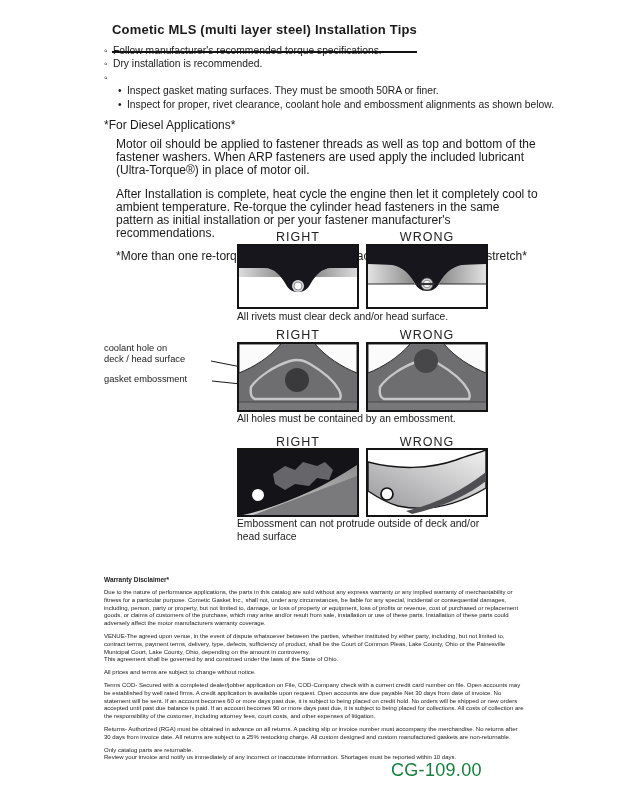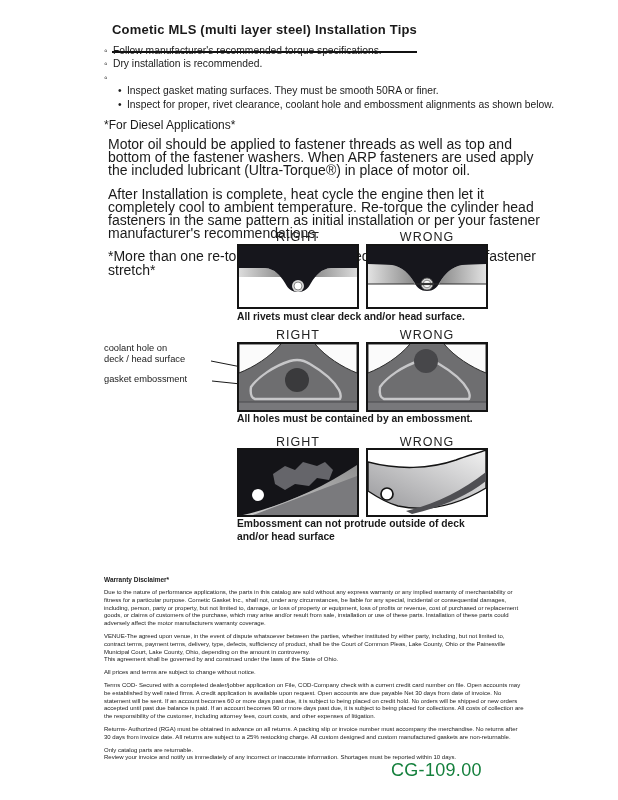--- a/index.html
+++ b/index.html
@@ -14,27 +14,27 @@
     border-bottom:2px solid #111;padding-bottom:14px;margin:0;
   }
   
   .bullets{left:104px;top:44px;width:450px;font-size:10.3px;line-height:13.4px;}
   .b{display:flex;}
   .b .m{width:9px;flex:0 0 9px;}
   .b.sub{margin-left:14px;}
   
   .diesel{left:104px;top:118px;width:436px;}
   .diesel h2{font-size:12px;font-weight:normal;margin:0 0 6px 0;}
-  .diesel p{font-size:14px;line-height:13.2px;margin:0 0 0 4px;}
+  .diesel p{font-size:12px;line-height:13.2px;margin:0 0 0 12px;}
   .diesel p + p{margin-top:10px;}
   
   .fig-label{width:122px;text-align:center;font-size:12.5px;letter-spacing:1px;color:#222;}
   .fig-img{width:118px;height:61px;border:2px solid #141414;background:#fff;}
   .fig-img svg{display:block;width:100%;height:100%;}
-  .caption{font-size:10.3px;font-weight:bold;line-height:12.5px;}
+  .caption{font-size:10.3px;font-weight:normal;line-height:12.5px;}
   .annot{font-size:9.3px;line-height:10.5px;width:106px;}
   
   .warranty{left:104px;top:576px;width:420px;}
   .warranty h3{font-size:6.5px;font-weight:bold;margin:0 0 6px 0;}
   .warranty p{font-size:6px;line-height:7.8px;margin:0 0 5px 0;white-space:pre-line;}
   
   .footer-code{left:391px;top:760px;font-size:18px;letter-spacing:.3px;color:#15803d;}
 </style>
 </head>
 <body>

